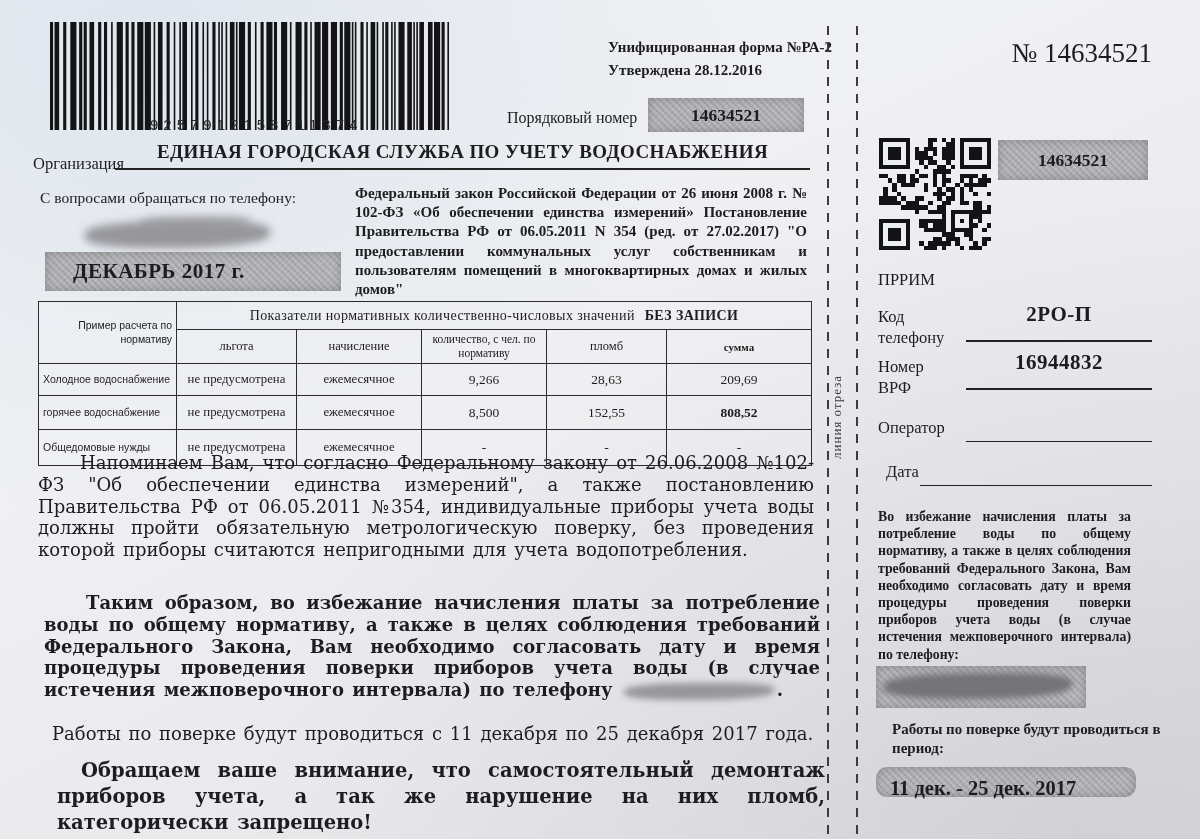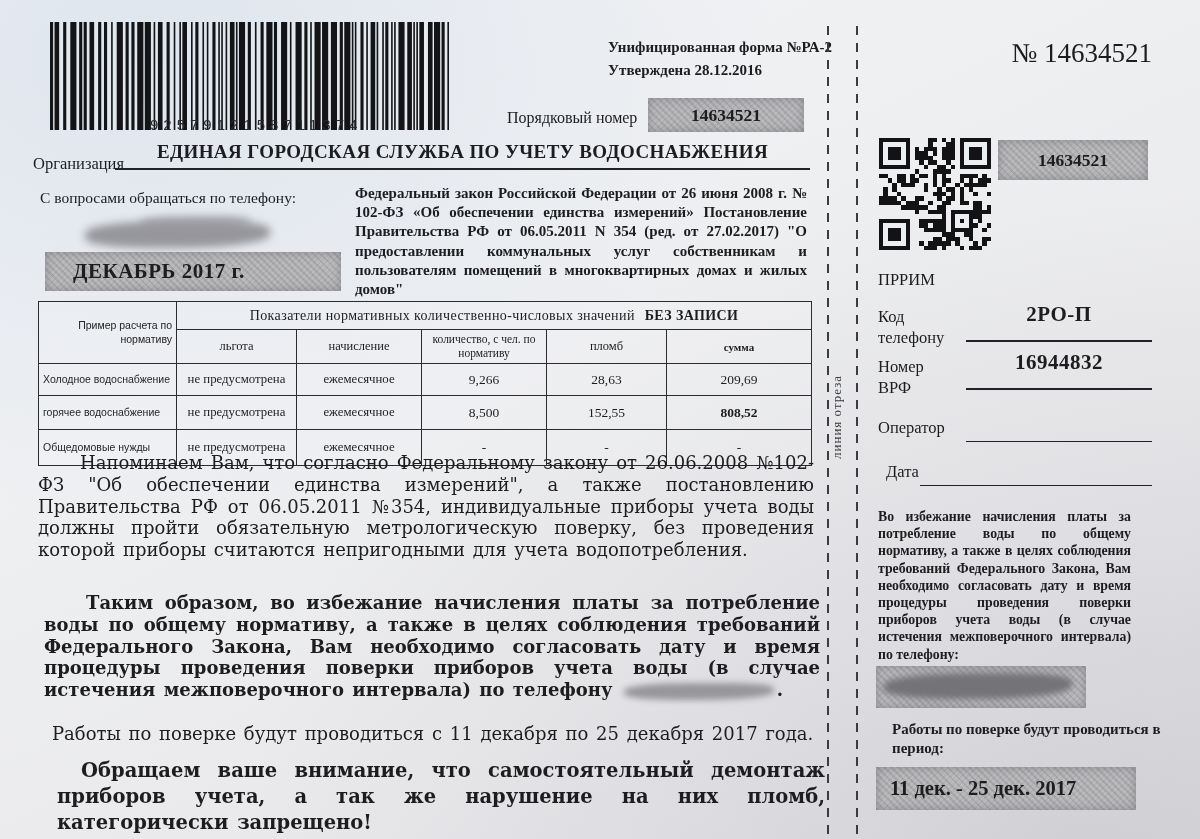--- a/index.html
+++ b/index.html
@@ -432,15 +432,15 @@
   <div class="abs flabel" style="left:878px; top:462px;margin-left:8px;">Дата</div>
   <div class="abs fval empty" style="left:920px; top:454px; width:232px; height:32px;"></div>
 
   <div class="abs jtext" style="left:878px; top:508px; width:253px; font-size:13.8px; font-weight:600; line-height:17.2px;">Во избежание начисления платы за потребление воды по общему нормативу, а также в целях соблюдения требований Федерального Закона, Вам необходимо согласовать дату и время процедуры проведения поверки приборов учета воды (в случае истечения межповерочного интервала) по телефону:</div>
 
   <div class="abs hl" style="left:876px; top:666px; width:210px; height:42px;">
     <div class="smudge" style="position:absolute; left:8px; top:7px; width:188px; height:26px; filter:blur(3px); background:#737378;"></div>
   </div>
 
   <div class="abs" style="left:876px; top:720px; width:272px; font-size:15px; font-weight:600; line-height:19px;margin-left:16px;">Работы по поверке будут проводиться в период:</div>
-  <div class="abs hl" style="left:876px; top:767px; width:260px; height:43px; line-height:43px; padding-left:14px; font-weight:bold; font-size:20.5px;">11 дек. - 25 дек. 2017</div>
+  <div class="abs hl" style="left:876px; top:767px; width:260px; height:30px; line-height:43px; padding-left:14px; font-weight:bold; font-size:20.5px;border-radius:11px;">11 дек. - 25 дек. 2017</div>
 
 </div>
 
 </body></html>

